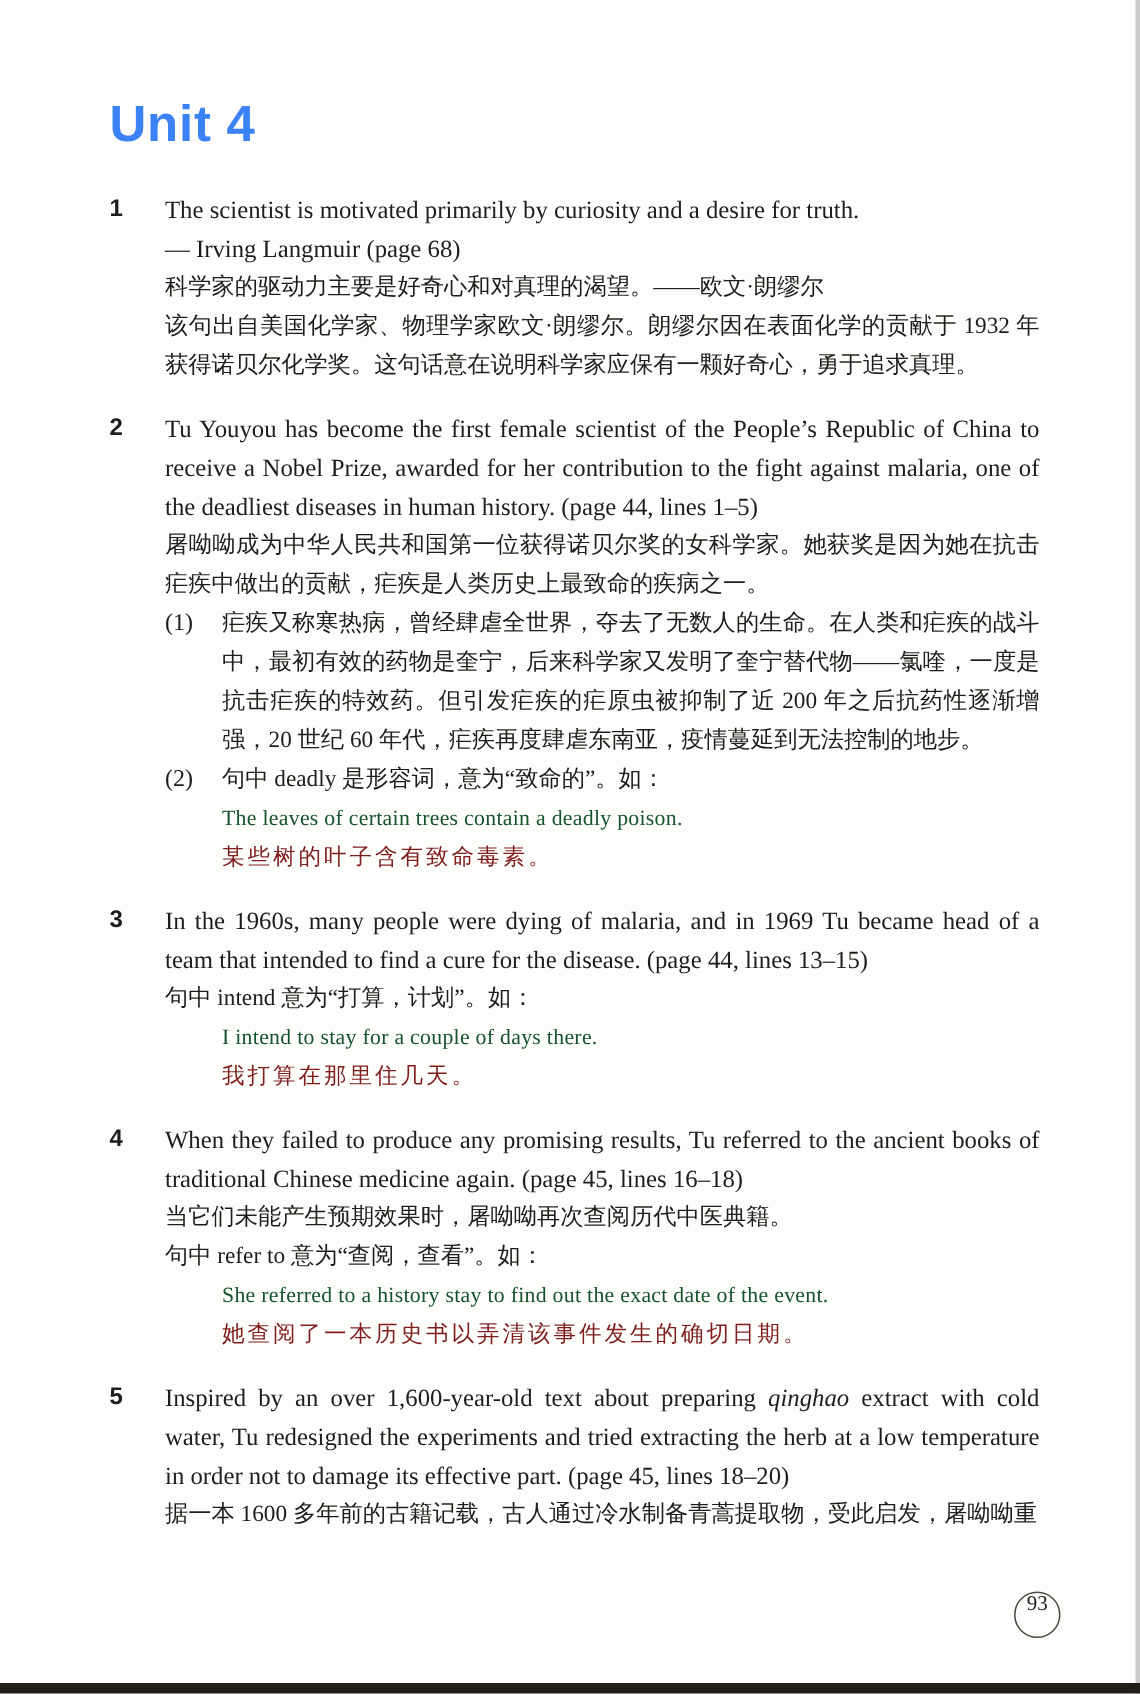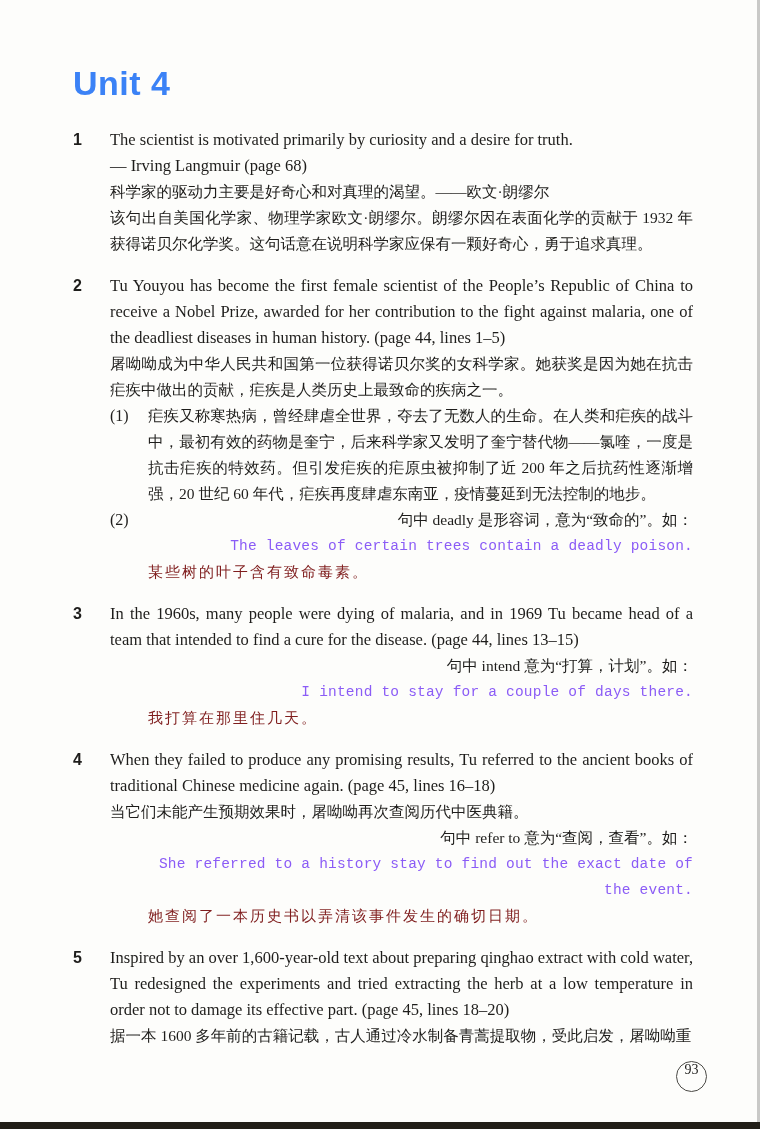--- a/index.html
+++ b/index.html
@@ -29,39 +29,38 @@
     flex: 0 0 37px; width: 37px;
     font-family: "Liberation Sans", sans-serif;
     font-weight: bold;
     font-size: 16px;
     line-height: 26px;
   }
   .item-body { flex: 1; min-width: 0; }
   p { margin: 0; line-height: 26px; }
   .en { font-size: 16.5px; text-align: justify; }
   .zh { font-size: 15.5px; text-align: justify; }
-  .note { font-size: 15.5px; text-align: right; }
+  .note { font-size: 15.5px; }
   .sub { display: flex; }
   .sub-marker { flex: 0 0 38px; width: 38px; font-size: 16px; line-height: 26px; }
   .sub-body { flex: 1; min-width: 0; }
   .ex-en {
     margin-left: 38px;
-    font-family: Liberation Mono, monospace;
+    font-family: Liberation Serif, serif;
     font-size: 14.5px;
-    color: #8b5cf6;
+    color: #14532d;
     letter-spacing: 0.2px;
-    text-align: right;
   }
   .ex-zh {
     margin-left: 38px;
     font-size: 15px;
     letter-spacing: 2px;
     color: #7f1d1d;
   }
-  .it { }
+  .it { font-style: italic; }
   .page-badge {
     position: absolute;
     left: 676px; top: 1061px;
     width: 29px; height: 29px;
     border: 1.5px solid #4a4945;
     border-radius: 50%;
     display: flex; align-items: flex-start; justify-content: center;
     font-size: 14px;
     background: #fdfdfb;
   }

